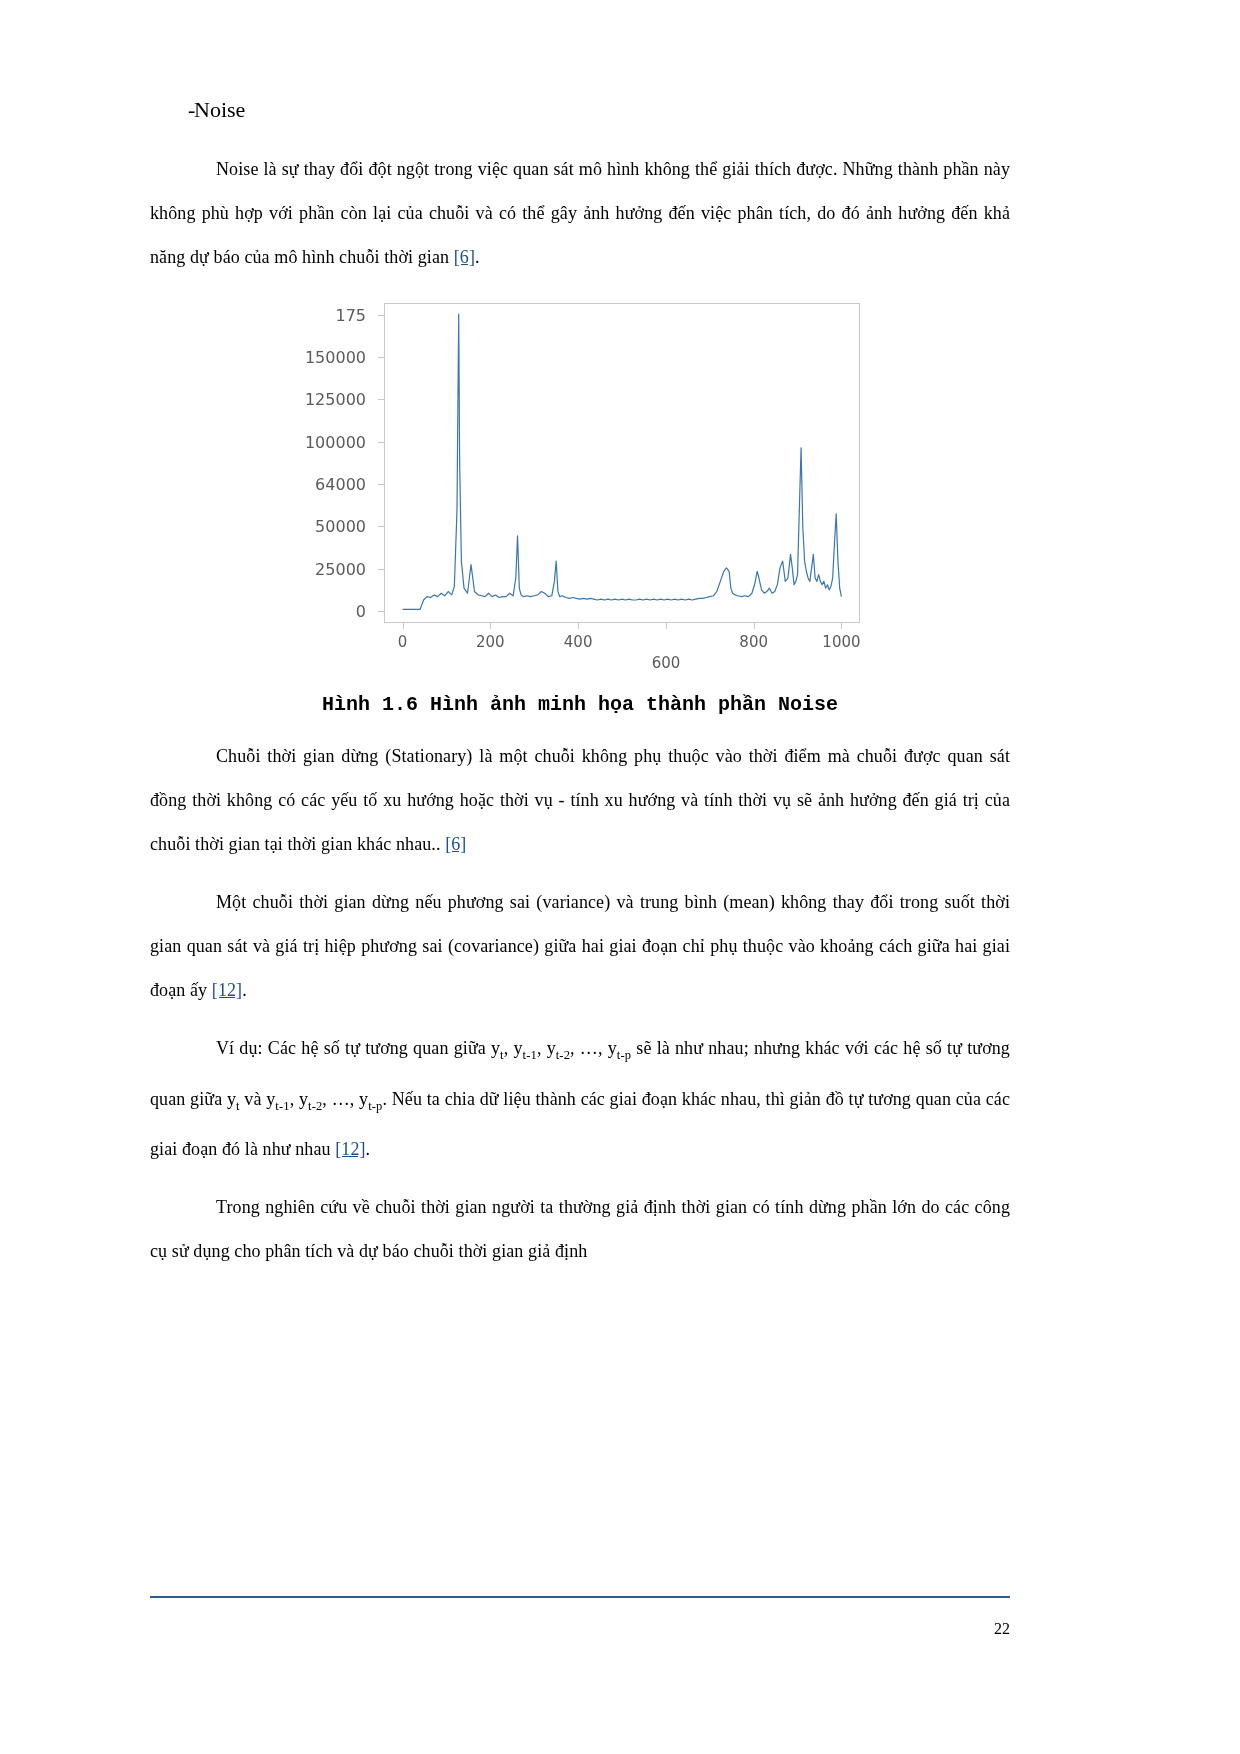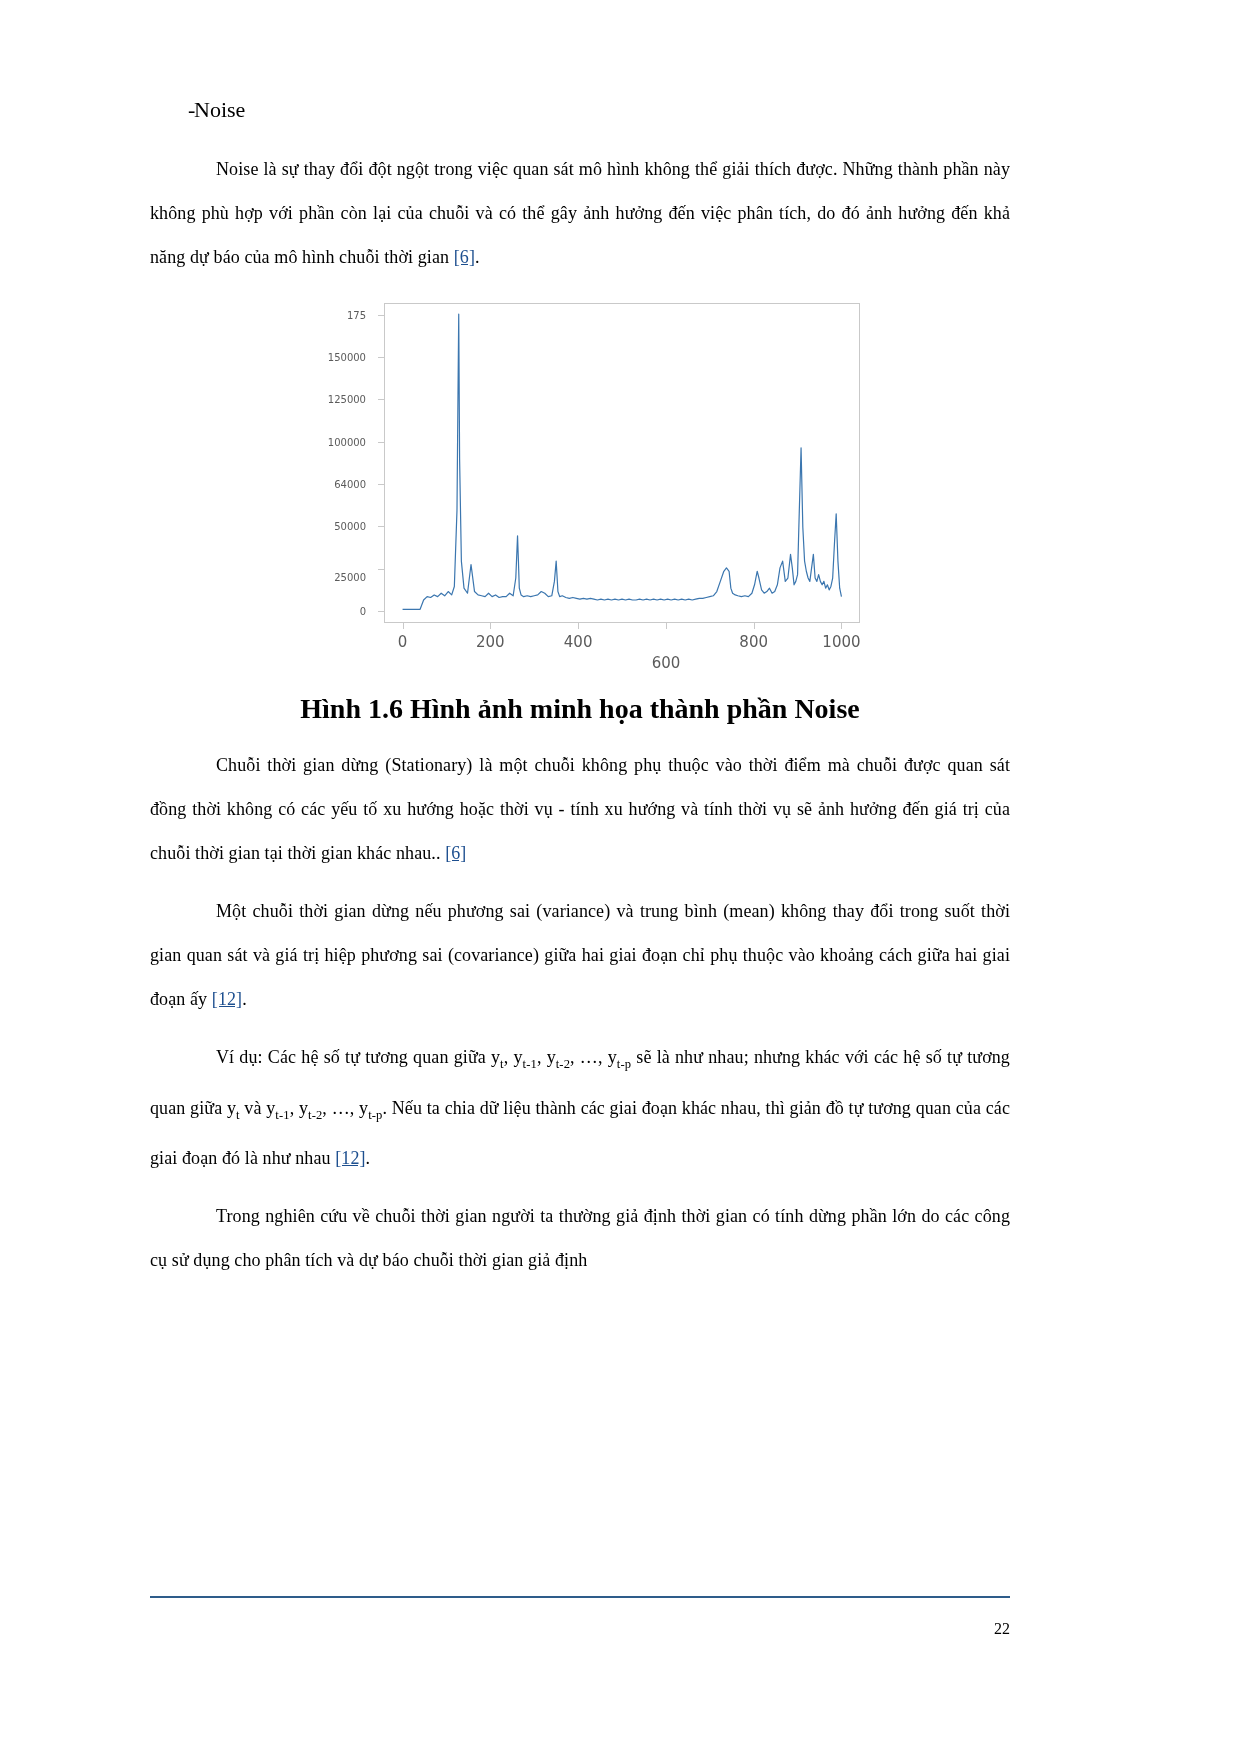--- a/index.html
+++ b/index.html
@@ -76,21 +76,21 @@
     position: absolute;
     left: 0;
     top: 0;
     width: 100px;
     height: 100%;
   }
   .ytick-l {
     position: absolute;
     right: 0;
     font-family: "DejaVu Sans", sans-serif;
-    font-size: 10px;
+    font-size: 16px;
     color: #5b5b5b;
     text-align: center;
     transform: translateY(-50%);
     white-space: nowrap;
   }
   .xtick-wrap {
     position: absolute;
     left: 104px;
     top: 332px;
     width: 476px;
@@ -113,22 +113,22 @@
     background: #c9c9c9;
   }
   .tickmark-x {
     position: absolute;
     top: 328px;
     width: 1px;
     height: 6px;
     background: #c9c9c9;
   }
   .caption {
-    font-family: Liberation Serif, serif;
-    font-size: 28px;
+    font-family: Liberation Mono, monospace;
+    font-size: 20px;
     font-weight: bold;
     text-align: center;
     margin: 8px 0 18px 0;
   }
   sub {
     font-size: 0.7em;
   }
   .footer-rule {
     position: absolute;
     left: 150px;
@@ -162,21 +162,21 @@
 
     <div class="figure">
       <div class="chart-box">
         <div class="ytick-wrap" id="yticks">
             <div class="ytick-l" style="top: 19.8404px; right: 14px;">175</div>
             <div class="ytick-l" style="top: 62.1277px; right: 14px;">150000</div>
             <div class="ytick-l" style="top: 104.415px; right: 14px;">125000</div>
             <div class="ytick-l" style="top: 146.702px; right: 14px;">100000</div>
             <div class="ytick-l" style="top: 188.989px; right: 14px;">64000</div>
             <div class="ytick-l" style="top: 231.277px; right: 14px;">50000</div>
-            <div class="ytick-l" style="top: 273.564px; right: 14px; margin-top: 8px;">25000</div>
+            <div class="ytick-l" style="top: 273.564px; right: 14px;">25000</div>
             <div class="ytick-l" style="top: 315.851px; right: 14px;">0</div>
           </div>
         <div class="plot-frame">
           <svg id="chart-svg" width="474" height="318" viewBox="0 0 474 318" preserveAspectRatio="none">
               <path d="M17.56 305.31 L21.07 305.31 L24.58 305.31 L28.09 305.31 L31.60 305.31 L35.11 305.31 L38.62 296.01 L42.13 292.63 L45.64 293.47 L49.16 290.94 L52.67 292.63 L56.18 289.24 L59.69 291.78 L63.20 287.55 L66.71 290.94 L69.34 282.48 L71.98 206.36 L72.86 104.87 L73.73 10.15 L74.61 155.62 L76.37 257.11 L79.00 284.17 L82.51 289.24 L86.02 260.49 L89.53 287.55 L93.04 290.94 L96.56 291.78 L100.07 292.63 L103.58 289.24 L107.09 292.63 L110.60 290.94 L114.11 293.47 L117.62 292.63 L121.13 292.63 L124.64 289.24 L128.16 291.78 L130.79 274.02 L132.54 231.73 L133.42 257.11 L134.30 284.17 L136.06 290.94 L138.69 292.63 L142.20 291.78 L145.71 292.63 L149.22 291.78 L152.73 290.94 L156.24 287.55 L159.76 289.24 L163.27 292.63 L166.78 291.78 L169.41 277.40 L171.17 257.11 L172.92 287.55 L174.68 292.63 L177.31 291.78 L180.82 293.47 L184.33 294.32 L187.84 293.47 L191.36 294.32 L194.87 295.16 L198.38 294.32 L201.89 295.16 L205.40 294.32 L208.91 295.16 L212.42 296.01 L215.93 295.16 L219.44 296.01 L222.96 295.16 L226.47 296.01 L229.98 295.16 L233.49 296.01 L237.00 295.16 L240.51 296.01 L244.02 295.16 L247.53 296.01 L251.04 296.01 L254.56 295.16 L258.07 296.01 L261.58 295.16 L265.09 296.01 L268.60 295.16 L272.11 296.01 L275.62 295.16 L279.13 296.01 L282.64 295.16 L286.16 296.01 L289.67 295.16 L293.18 296.01 L296.69 295.16 L300.20 296.01 L303.71 295.16 L307.22 296.01 L310.73 295.16 L314.24 294.32 L317.76 294.32 L321.27 293.47 L324.78 292.63 L328.29 291.78 L331.80 287.55 L335.31 277.40 L338.82 267.26 L341.46 263.87 L344.09 267.26 L345.84 284.17 L347.60 289.24 L350.23 290.94 L352.87 291.78 L356.38 292.63 L359.89 291.78 L363.40 292.63 L366.91 289.24 L369.54 280.79 L372.18 267.26 L373.93 274.02 L376.57 285.86 L379.20 289.24 L381.83 287.55 L384.47 284.17 L387.10 289.24 L389.73 287.55 L392.37 280.79 L395.00 263.87 L397.63 257.11 L400.27 277.40 L402.90 274.02 L405.53 250.34 L407.29 263.87 L409.04 280.79 L410.80 277.40 L412.56 270.64 L414.31 206.36 L416.07 143.78 L417.82 223.28 L419.58 257.11 L421.33 267.26 L423.09 274.02 L424.84 277.40 L426.60 263.87 L428.36 250.34 L430.11 274.02 L431.87 277.40 L433.62 270.64 L435.38 277.40 L437.13 280.79 L438.89 277.40 L440.64 284.17 L442.40 280.79 L444.16 285.86 L445.91 282.48 L447.67 274.02 L449.42 240.19 L451.18 209.74 L452.93 257.11 L454.69 284.17 L456.44 292.63" fill="none" stroke="#3b76af" stroke-width="1.2" stroke-linejoin="round"></path>
             </svg>
         </div>
         <div class="xtick-wrap" id="xticks">
             <div class="xtick-l" style="left: 18.5556px;">0</div>
             <div class="xtick-l" style="left: 106.333px;">200</div>

